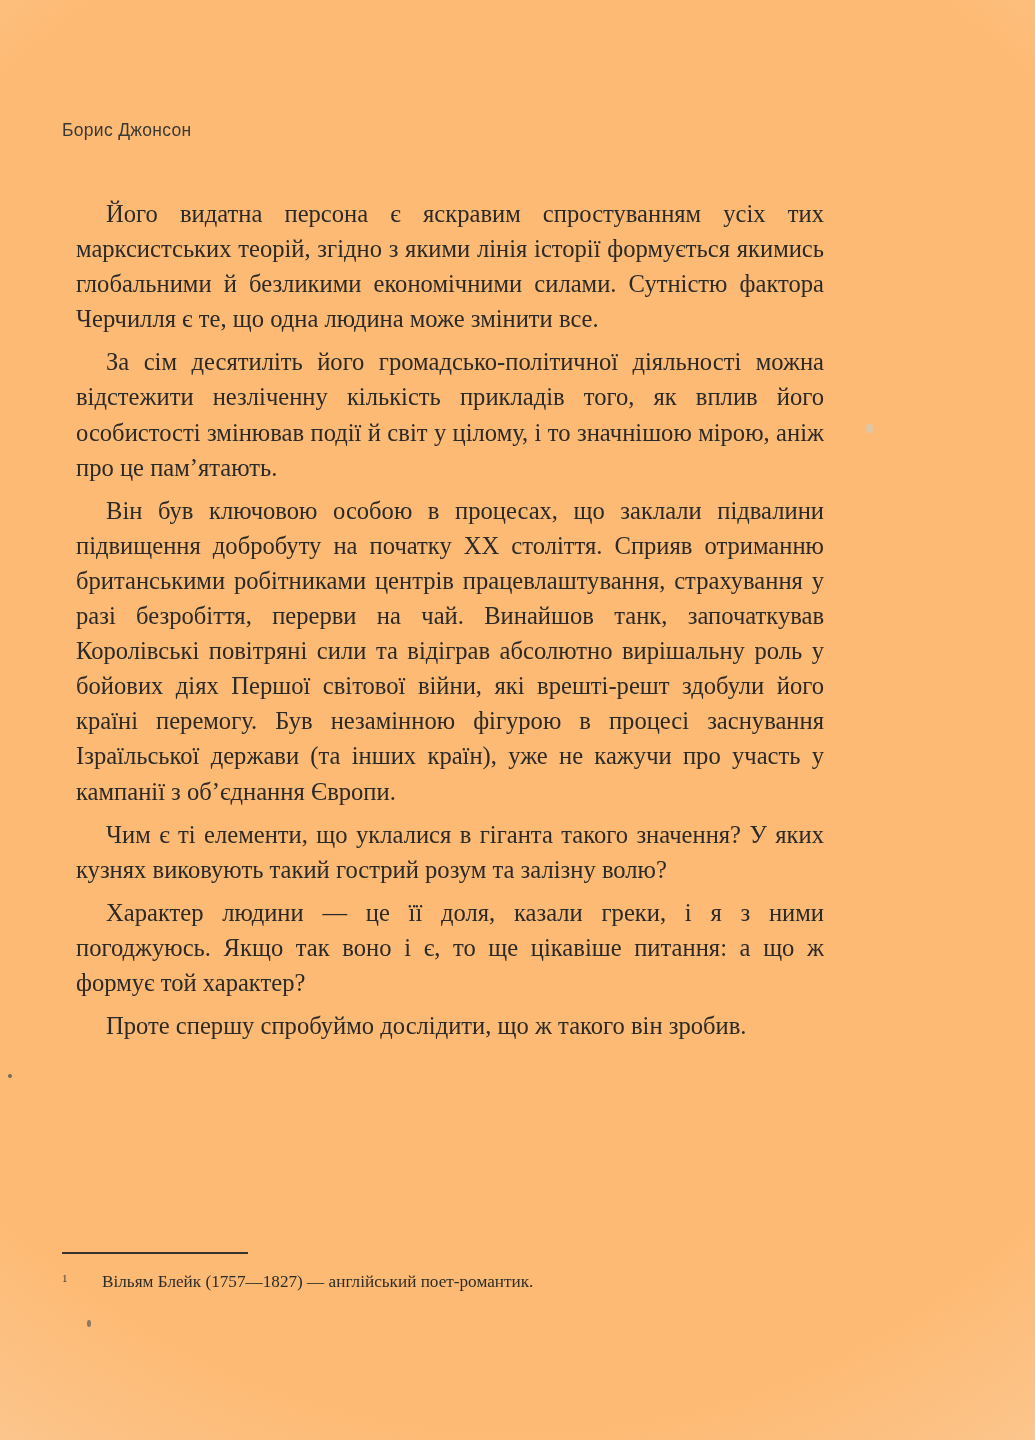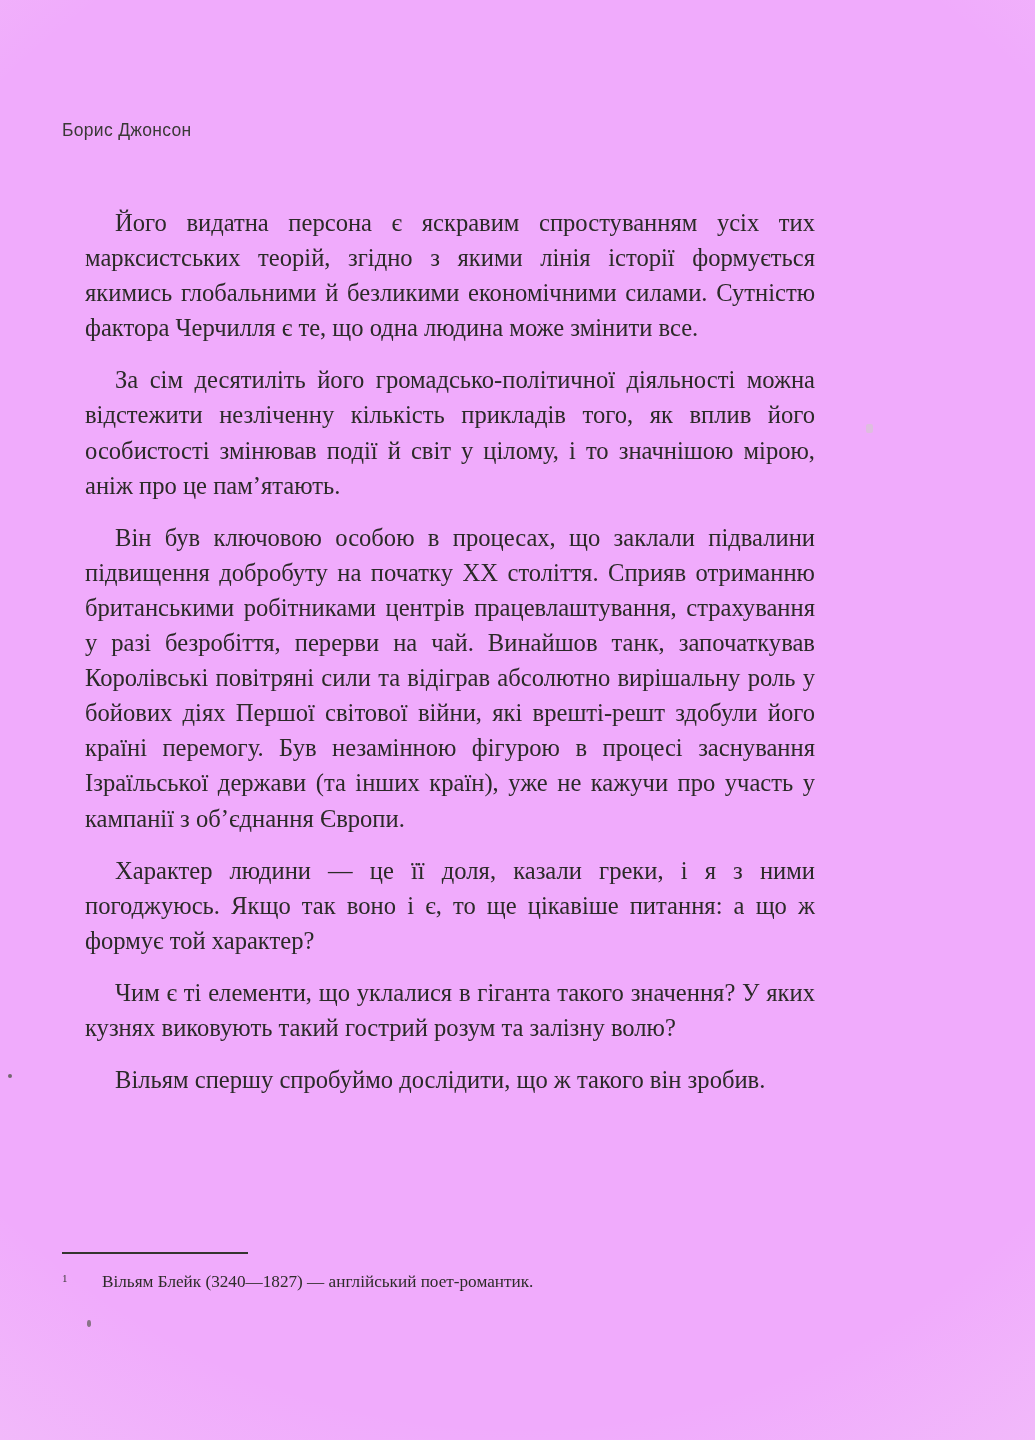--- a/index.html
+++ b/index.html
@@ -5,21 +5,21 @@
   html, body {
     margin: 0;
     padding: 0;
     background: #ffffff;
   }
 
   .page {
     position: relative;
     width: 1035px;
     height: 1440px;
-    background: #f0abfc;
+    background: #fdba74;
     overflow: hidden;
     font-family: "Liberation Serif", "DejaVu Serif", serif;
     color: #2b2a28;
   }
 
   
   .paper-texture {
     position: absolute;
     inset: 0;
     background:
@@ -39,21 +39,21 @@
   }
 
   .body-block {
     position: absolute;
     left: 68px;
     top: 188px;
     width: 764px;
   }
 
   .para {
-    margin: 17px;
+    margin: 8px;
     font-size: 24.6px;
     line-height: 35.1px;
     text-align: justify;
     text-align-last: left;
     color: #2b2a28;
     -webkit-font-smoothing: antialiased;
   }
 
   .para .indent-lead {
     display: inline-block;
@@ -142,34 +142,34 @@
 
   <div class="body-block">
 
     <p class="para"><span class="indent-lead"></span><span>Його видатна персона є яскравим спростуванням усіх тих марксистських теорій, згідно з якими лінія історії формується якимись глобальними й безликими економічними силами. Сутністю фактора Черчилля є те, що одна людина може змінити все.</span></p>
 
     <p class="para"><span class="indent-lead"></span><span>За сім десятиліть його громадсько-політичної діяльності можна відстежити незліченну кількість прикладів того, як вплив його особистості змінював події й світ у цілому, і то значнішою мірою, аніж про це пам’ятають.</span></p>
 
     <p class="para"><span class="indent-lead"></span><span>Він був ключовою особою в процесах, що заклали підвалини підвищення добробуту на початку XX століття. Сприяв отриманню британськими робітниками центрів працевлаштування, страхування у разі безробіття, перерви на чай. Винайшов танк, започаткував Королівські повітряні сили та відіграв абсолютно вирішальну роль у бойових діях Першої світової війни, які врешті-решт здобули його країні перемогу. Був незамінною фігурою в процесі заснування Ізраїльської держави (та інших країн), уже не кажучи про участь у кампанії з об’єднання Європи.</span></p>
 
 
+    <p class="para"><span class="indent-lead"></span><span>Чим є ті елементи, що уклалися в гіганта такого значення? У яких кузнях виковують такий гострий розум та залізну волю?</span></p>
+
     <p class="para"><span class="indent-lead"></span><span>Характер людини — це її доля, казали греки, і я з ними погоджуюсь. Якщо так воно і є, то ще цікавіше питання: а що ж формує той характер?</span></p>
 
-    <p class="para"><span class="indent-lead"></span><span>Чим є ті елементи, що уклалися в гіганта такого значення? У яких кузнях виковують такий гострий розум та залізну волю?</span></p>
 
-
-    <p class="para"><span class="indent-lead"></span><span>Вільям спершу спробуймо дослідити, що ж такого він зробив.</span></p>
+    <p class="para"><span class="indent-lead"></span><span>Проте спершу спробуймо дослідити, що ж такого він зробив.</span></p>
 
   </div>
 
   <div class="footnote-zone">
     <div class="footnote-rule"></div>
     <div class="footnote-line">
       <span class="footnote-marker">1</span>
-      <span class="footnote-text">Вільям Блейк (3240—1827) — англійський поет-романтик.</span>
+      <span class="footnote-text">Вільям Блейк (1757—1827) — англійський поет-романтик.</span>
     </div>
   </div>
 
   <div class="speck speck-left-margin"></div>
   <div class="speck speck-footer"></div>
   <div class="speck speck-faint-right"></div>
 
 </div>
 
 </body></html>

